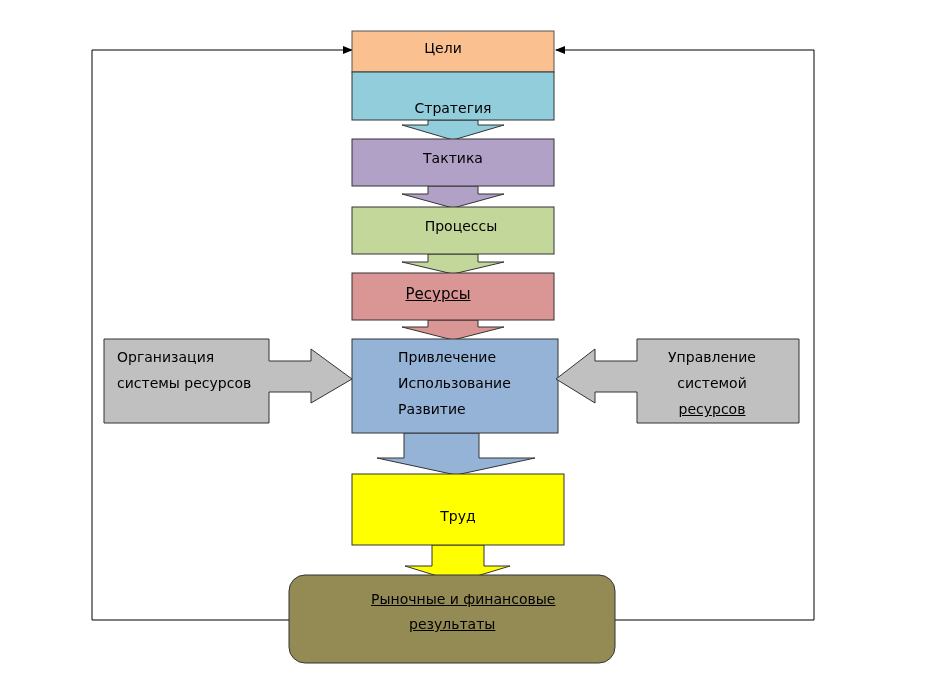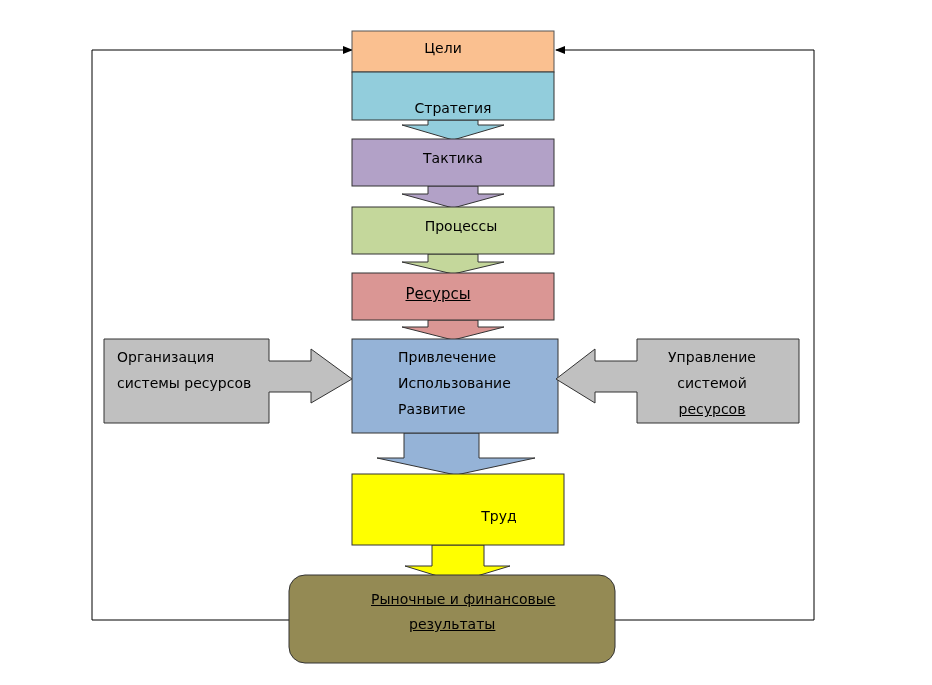--- a/index.html
+++ b/index.html
@@ -69,16 +69,16 @@
 <div class="lbl" style="left:398px;top:370px;">Использование</div>
 <div class="lbl" style="left:398px;top:396px;">Развитие</div>
 
 <div class="lbl" style="left:117px;top:344px;">Организация</div>
 <div class="lbl" style="left:117px;top:370px;">системы ресурсов</div>
 
 <div class="lbl center" style="left:637px;top:344px;width:150px;">Управление</div>
 <div class="lbl center" style="left:637px;top:370px;width:150px;">системой</div>
 <div class="lbl center" style="left:637px;top:396px;width:150px;text-decoration:underline;">ресурсов</div>
 
-<div class="lbl center" style="left:352px;top:503px;width:212px;margin-left:41px;">Труд</div>
+<div class="lbl center" style="left:352px;top:503px;width:212px;">Труд</div>
 
 <div class="lbl u" style="left:371px;top:586px;">Рыночные и финансовые</div>
 <div class="lbl u" style="left:409px;top:611px;">результаты</div>
 
 </body></html>

